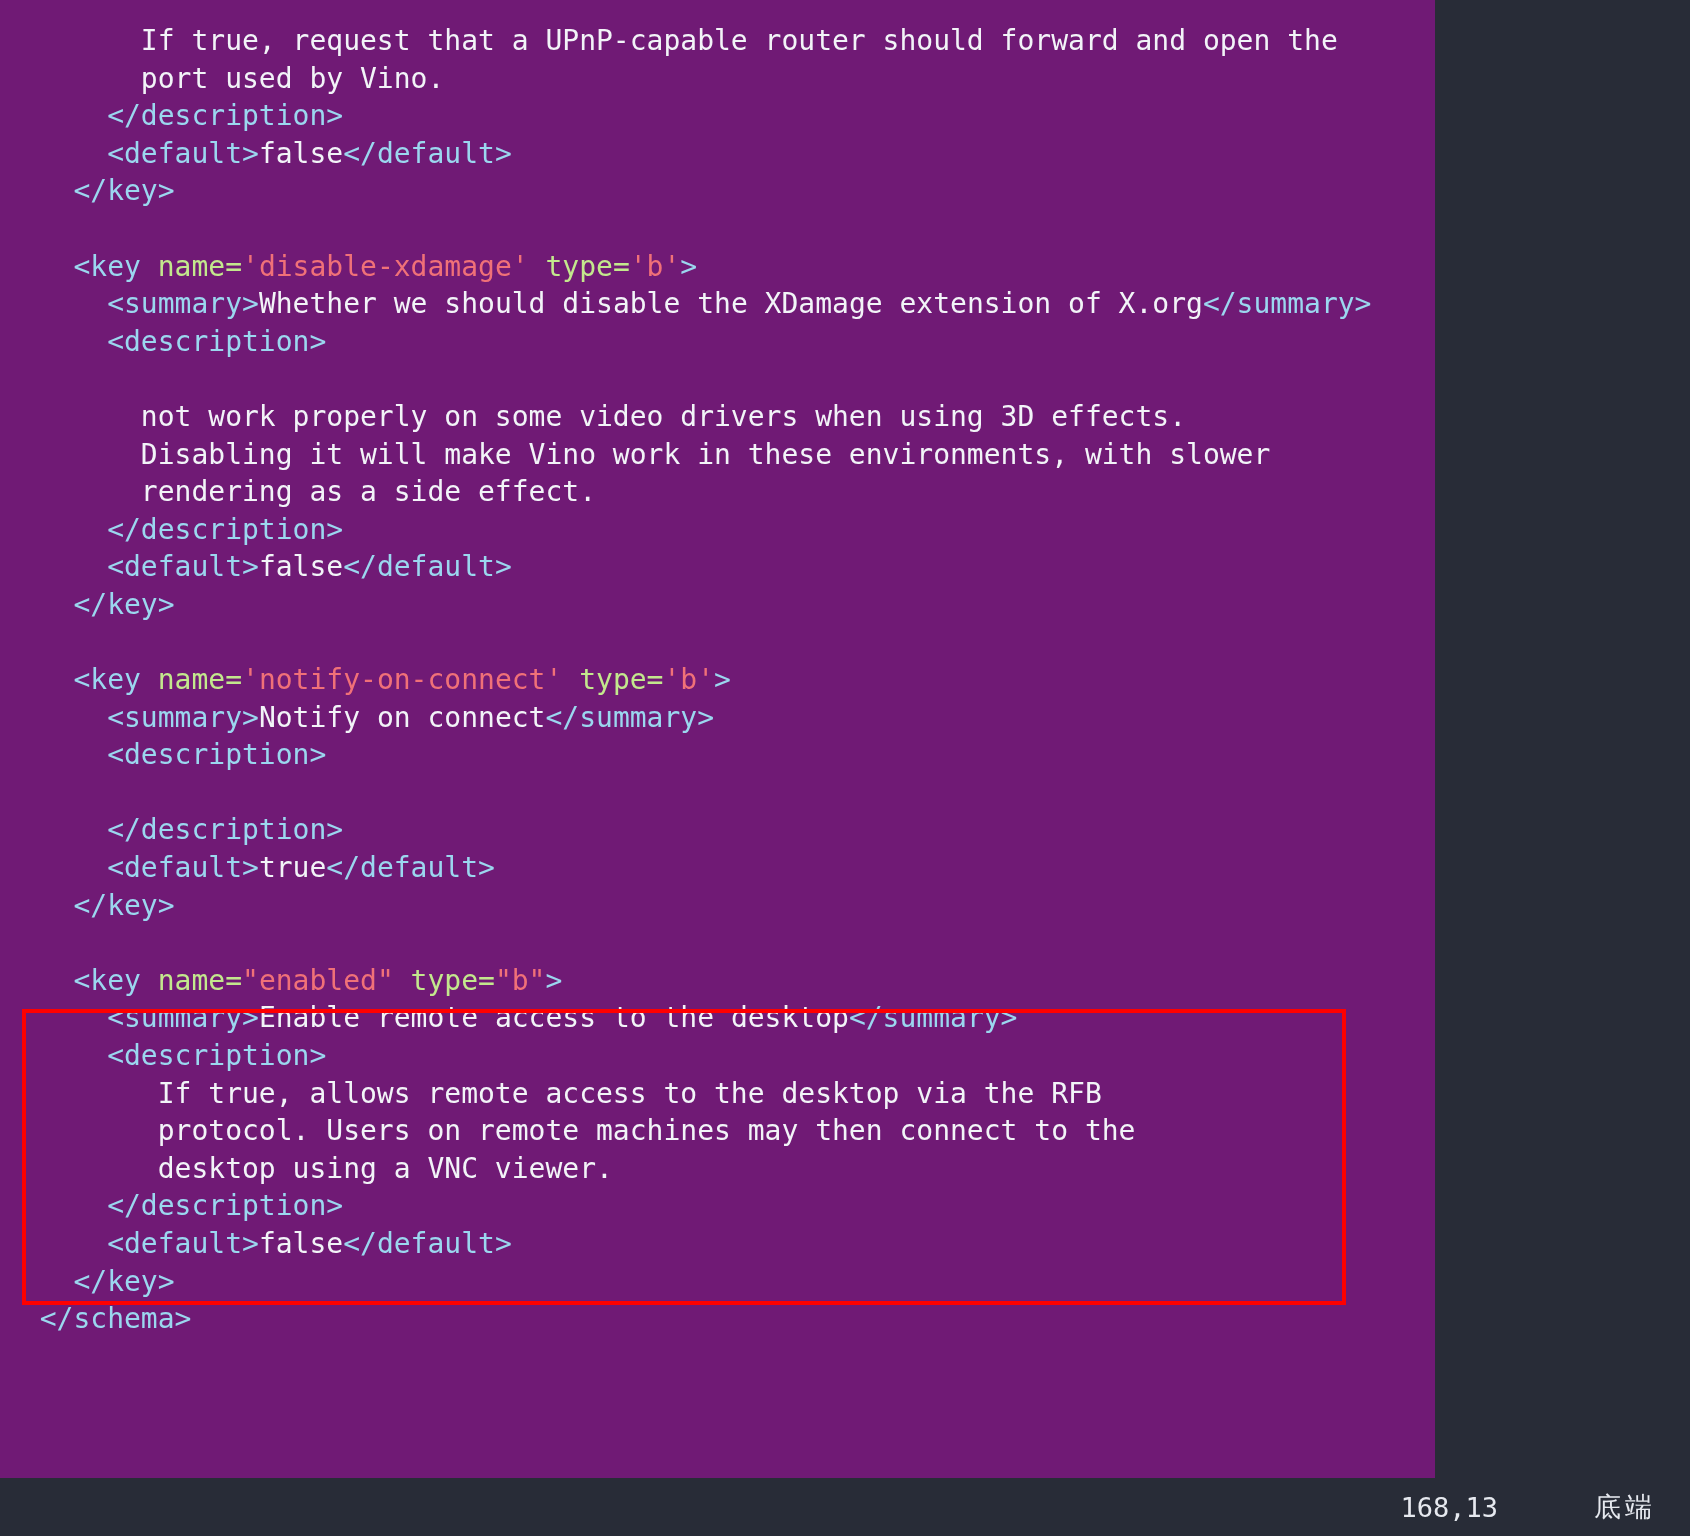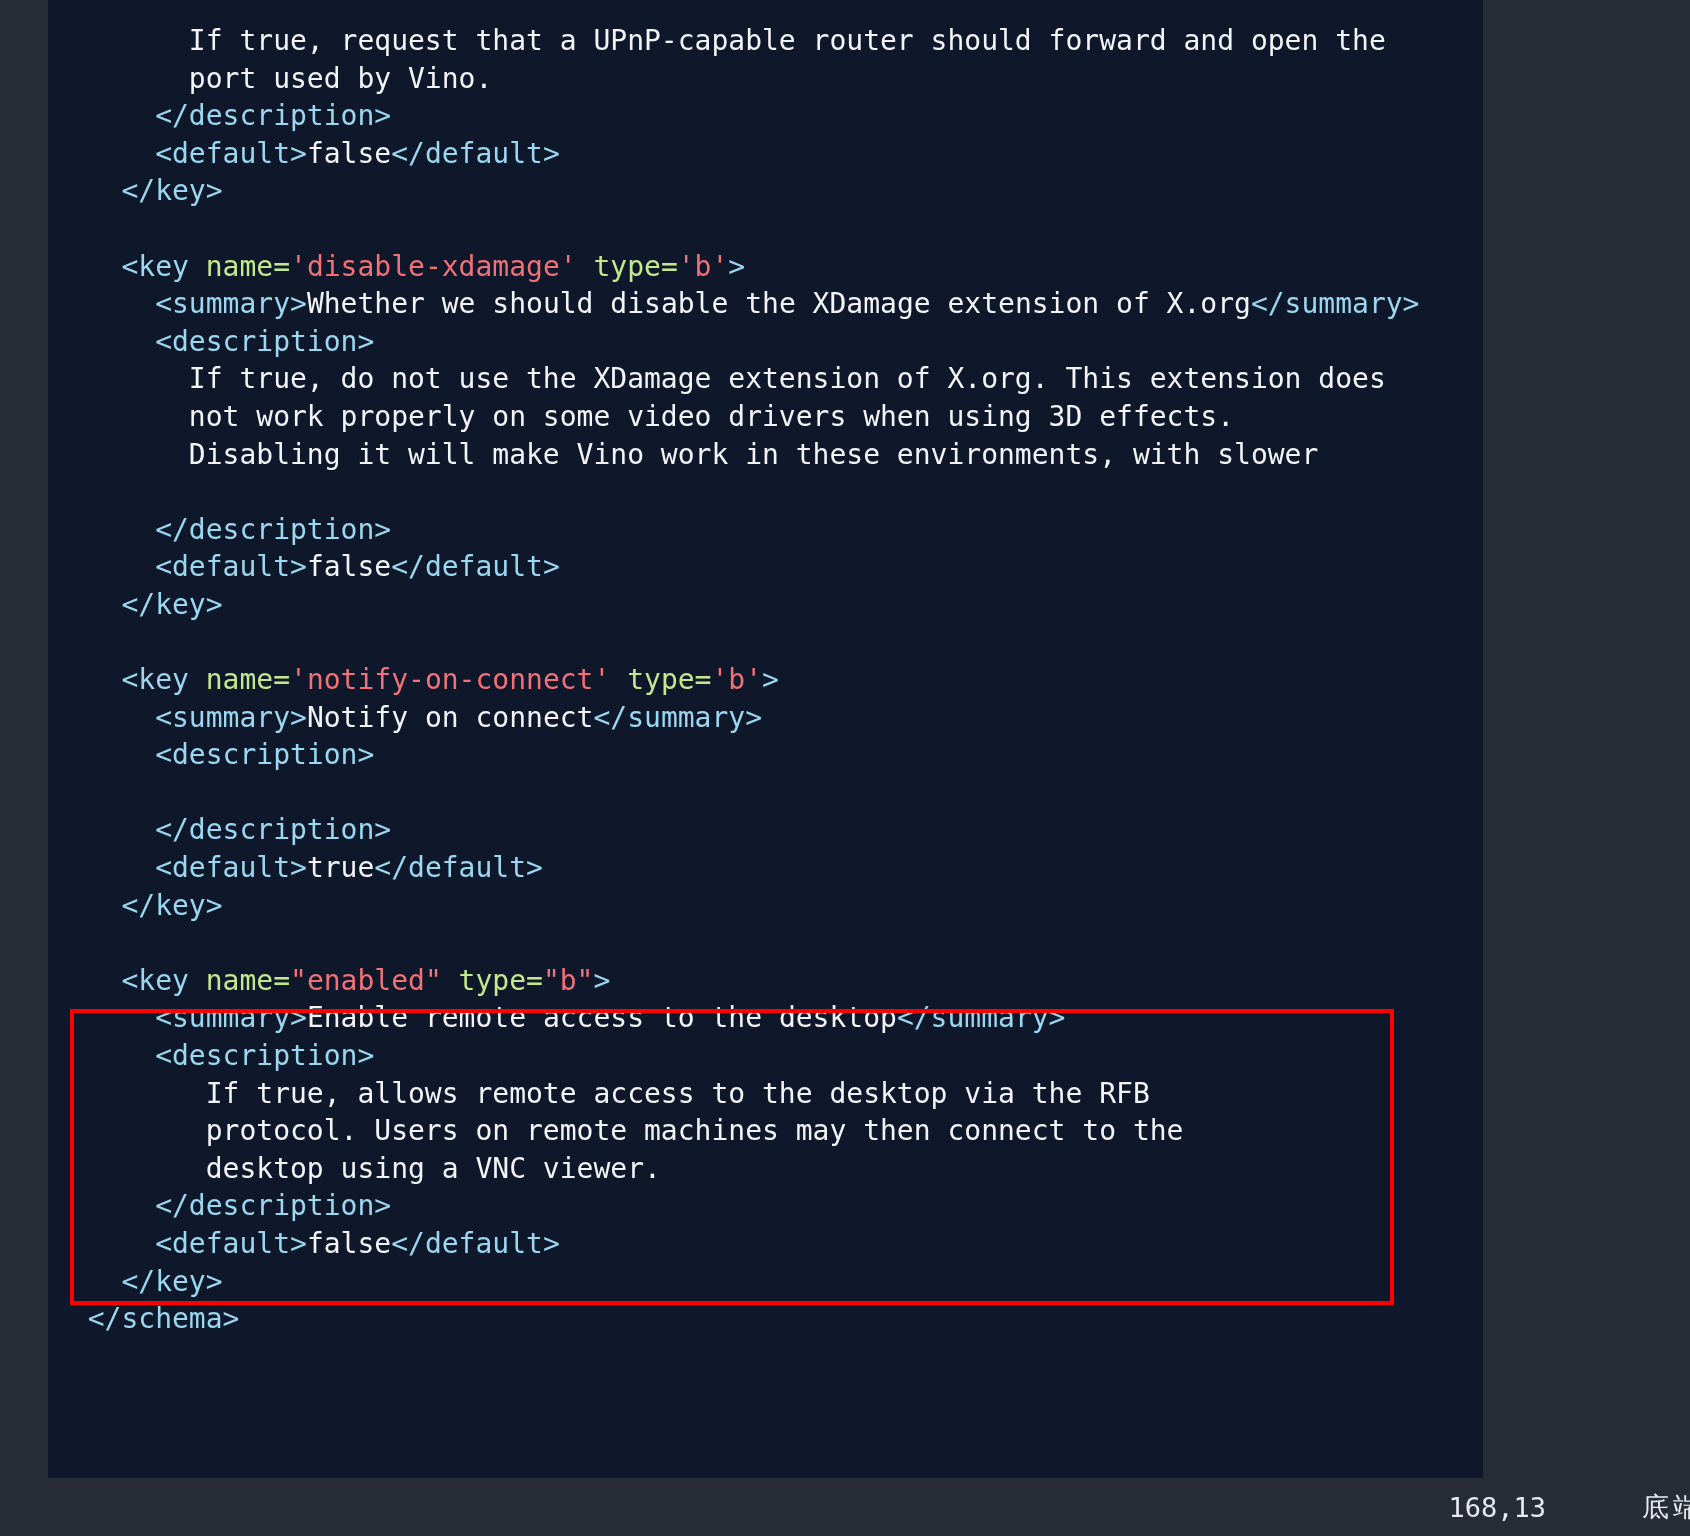--- a/index.html
+++ b/index.html
@@ -11,23 +11,22 @@
     width: 1690px;
     height: 1536px;
     overflow: hidden;
     font-family: "DejaVu Sans Mono", "Liberation Mono", monospace;
   }
 
   #editor {
     position: relative;
     width: 1435px;
     height: 1536px;
-    background: #0f172a;
+    background: #701a75;
     box-sizing: border-box;
-    margin-left: 48px;
   }
 
   
   #code {
     position: absolute;
     left: 0;
     top: 0;
     width: 1690px;
     padding-top: 22px;
     box-sizing: border-box;
@@ -99,24 +98,24 @@
   <div id="code">
       <div class="line" id="line-1"><span>        </span><span class="txt">If true, request that a UPnP-capable router should forward and open the</span></div>
       <div class="line" id="line-2"><span>        </span><span class="txt">port used by Vino.</span></div>
       <div class="line" id="line-3"><span>      </span><span class="tag">&lt;/description&gt;</span></div>
       <div class="line" id="line-4"><span>      </span><span class="tag">&lt;default&gt;</span><span class="txt">false</span><span class="tag">&lt;/default&gt;</span></div>
       <div class="line" id="line-5"><span>    </span><span class="tag">&lt;/key&gt;</span></div>
       <div class="line" id="line-6">&nbsp;</div>
       <div class="line" id="line-7"><span>    </span><span class="tag">&lt;key </span><span class="attr">name=</span><span class="str">'disable-xdamage'</span><span class="attr"> type=</span><span class="str">'b'</span><span class="tag">&gt;</span></div>
       <div class="line" id="line-8"><span>      </span><span class="tag">&lt;summary&gt;</span><span class="txt">Whether we should disable the XDamage extension of X.org</span><span class="tag">&lt;/summary&gt;</span></div>
       <div class="line" id="line-9"><span>      </span><span class="tag">&lt;description&gt;</span></div>
-      <div class="line" id="line-10"><span>        </span><span class="txt">If true, do not use the XDamage extension of X.org. This extension does</span></div>
+      <div class="line" id="line-10"><span>        </span></div>
       <div class="line" id="line-11"><span>        </span><span class="txt">not work properly on some video drivers when using 3D effects.</span></div>
       <div class="line" id="line-12"><span>        </span><span class="txt">Disabling it will make Vino work in these environments, with slower</span></div>
-      <div class="line" id="line-13"><span>        </span></div>
+      <div class="line" id="line-13"><span>        </span><span class="txt">rendering as a side effect.</span></div>
       <div class="line" id="line-14"><span>      </span><span class="tag">&lt;/description&gt;</span></div>
       <div class="line" id="line-15"><span>      </span><span class="tag">&lt;default&gt;</span><span class="txt">false</span><span class="tag">&lt;/default&gt;</span></div>
       <div class="line" id="line-16"><span>    </span><span class="tag">&lt;/key&gt;</span></div>
       <div class="line" id="line-17">&nbsp;</div>
       <div class="line" id="line-18"><span>    </span><span class="tag">&lt;key </span><span class="attr">name=</span><span class="str">'notify-on-connect'</span><span class="attr"> type=</span><span class="str">'b'</span><span class="tag">&gt;</span></div>
       <div class="line" id="line-19"><span>      </span><span class="tag">&lt;summary&gt;</span><span class="txt">Notify on connect</span><span class="tag">&lt;/summary&gt;</span></div>
       <div class="line" id="line-20"><span>      </span><span class="tag">&lt;description&gt;</span></div>
       <div class="line" id="line-21"><span>        </span></div>
       <div class="line" id="line-22"><span>      </span><span class="tag">&lt;/description&gt;</span></div>
       <div class="line" id="line-23"><span>      </span><span class="tag">&lt;default&gt;</span><span class="txt">true</span><span class="tag">&lt;/default&gt;</span></div>

